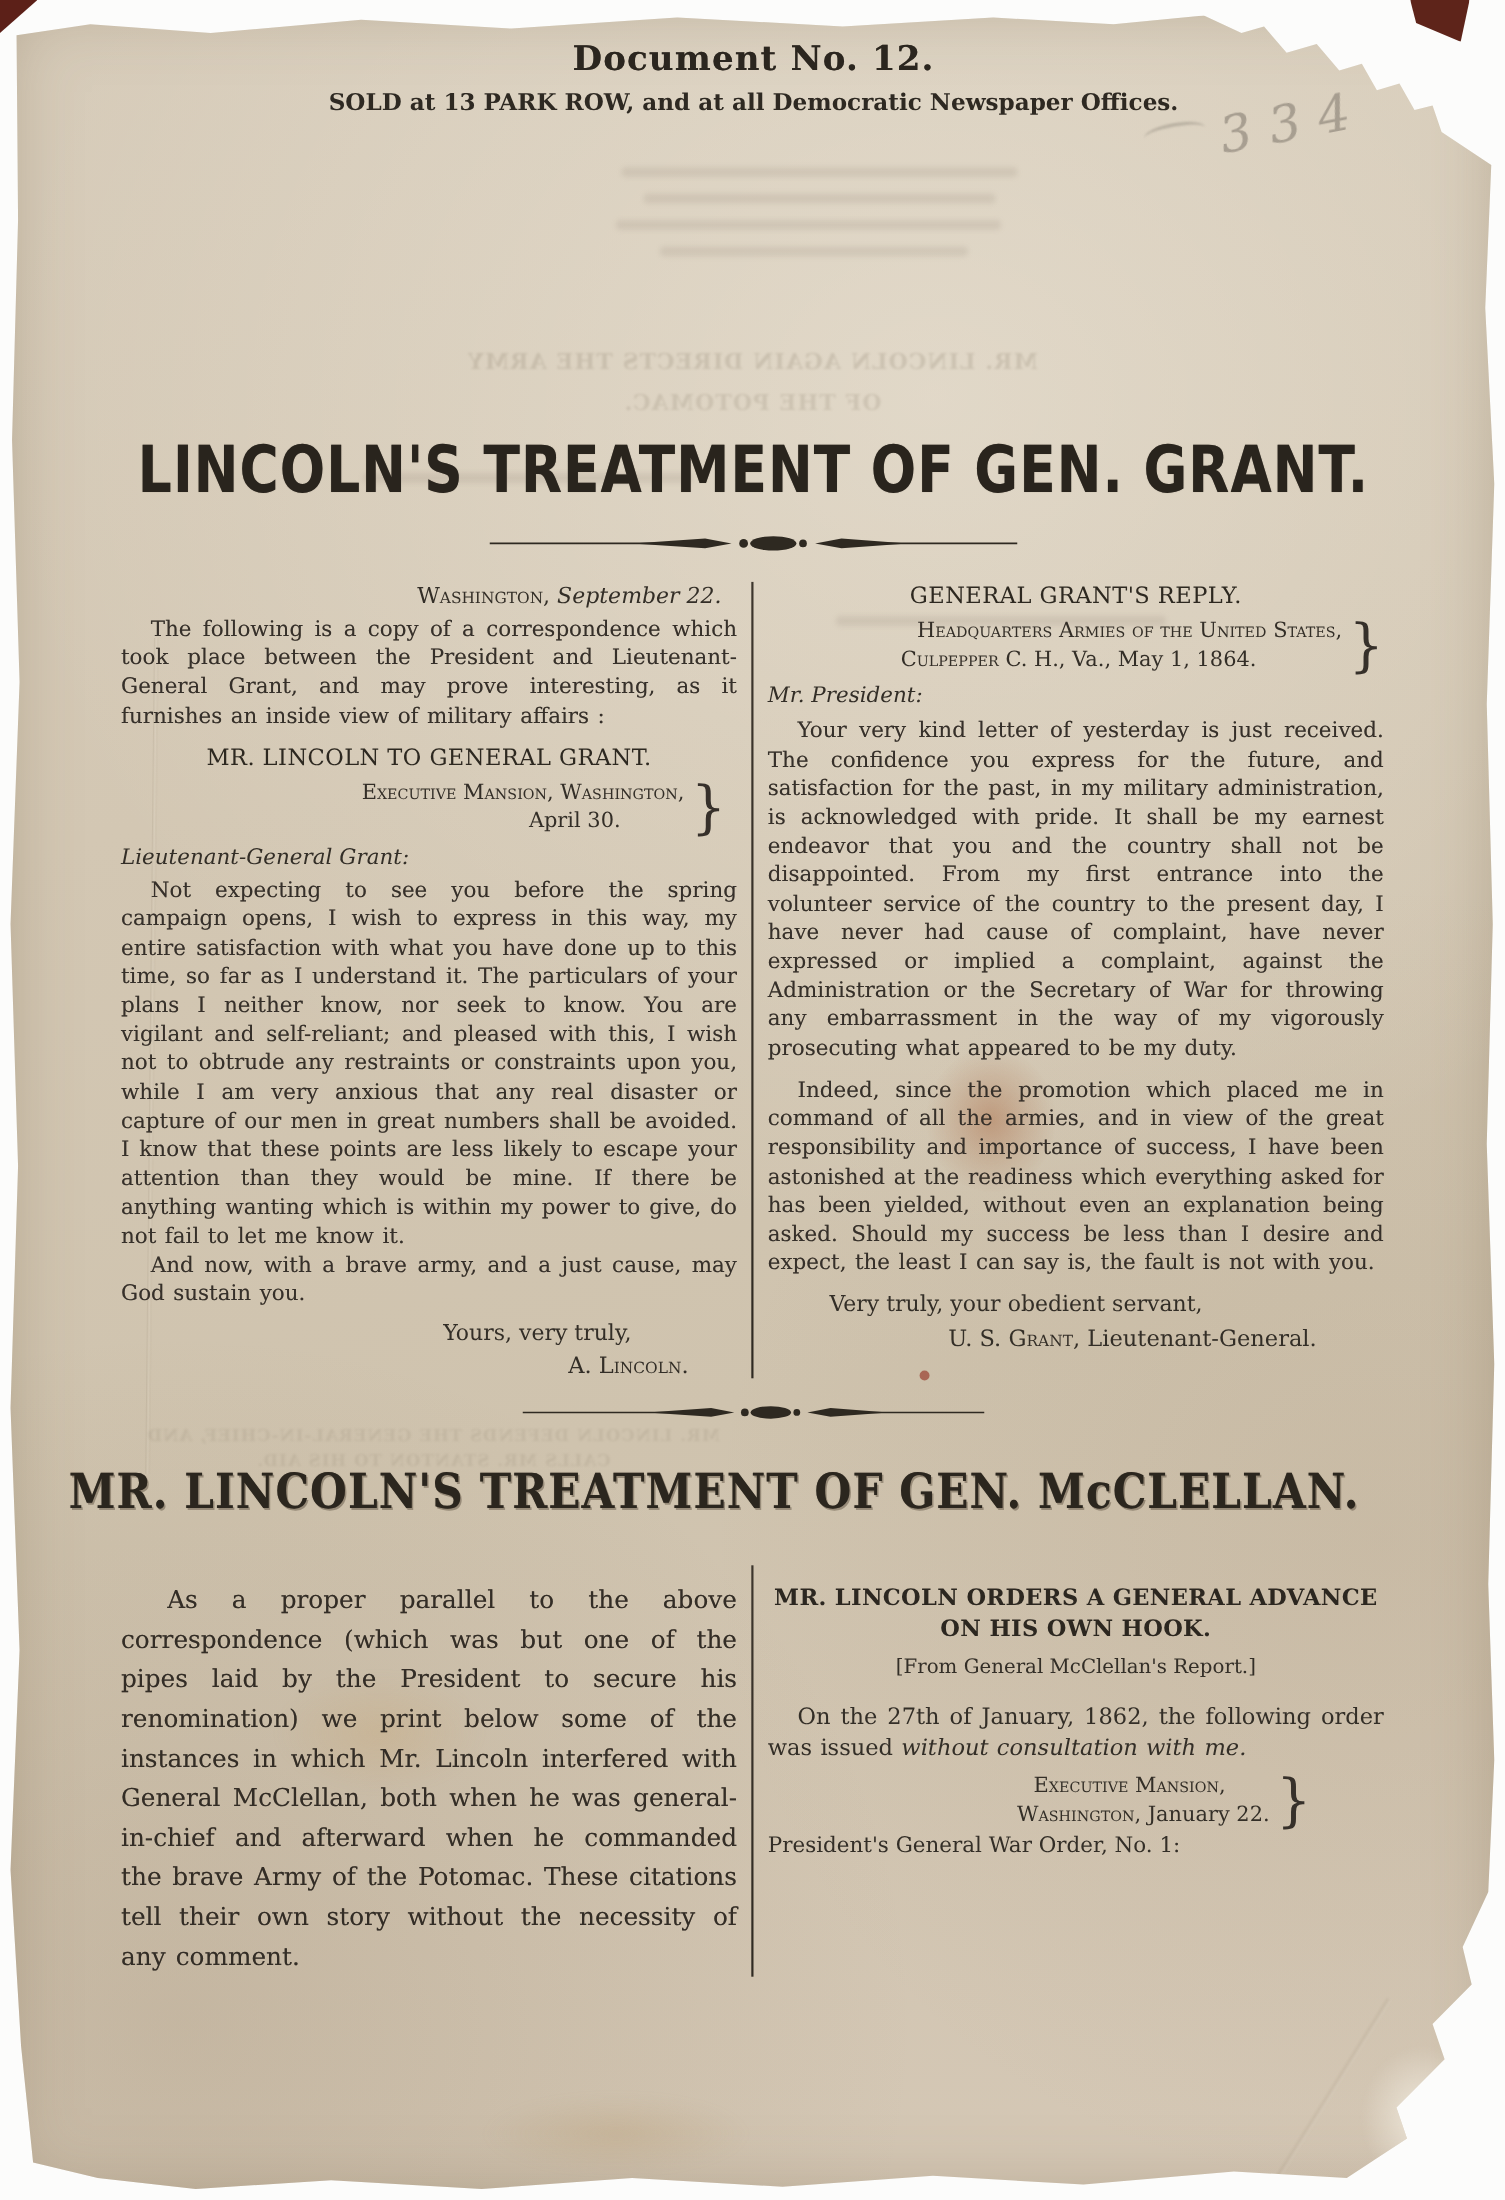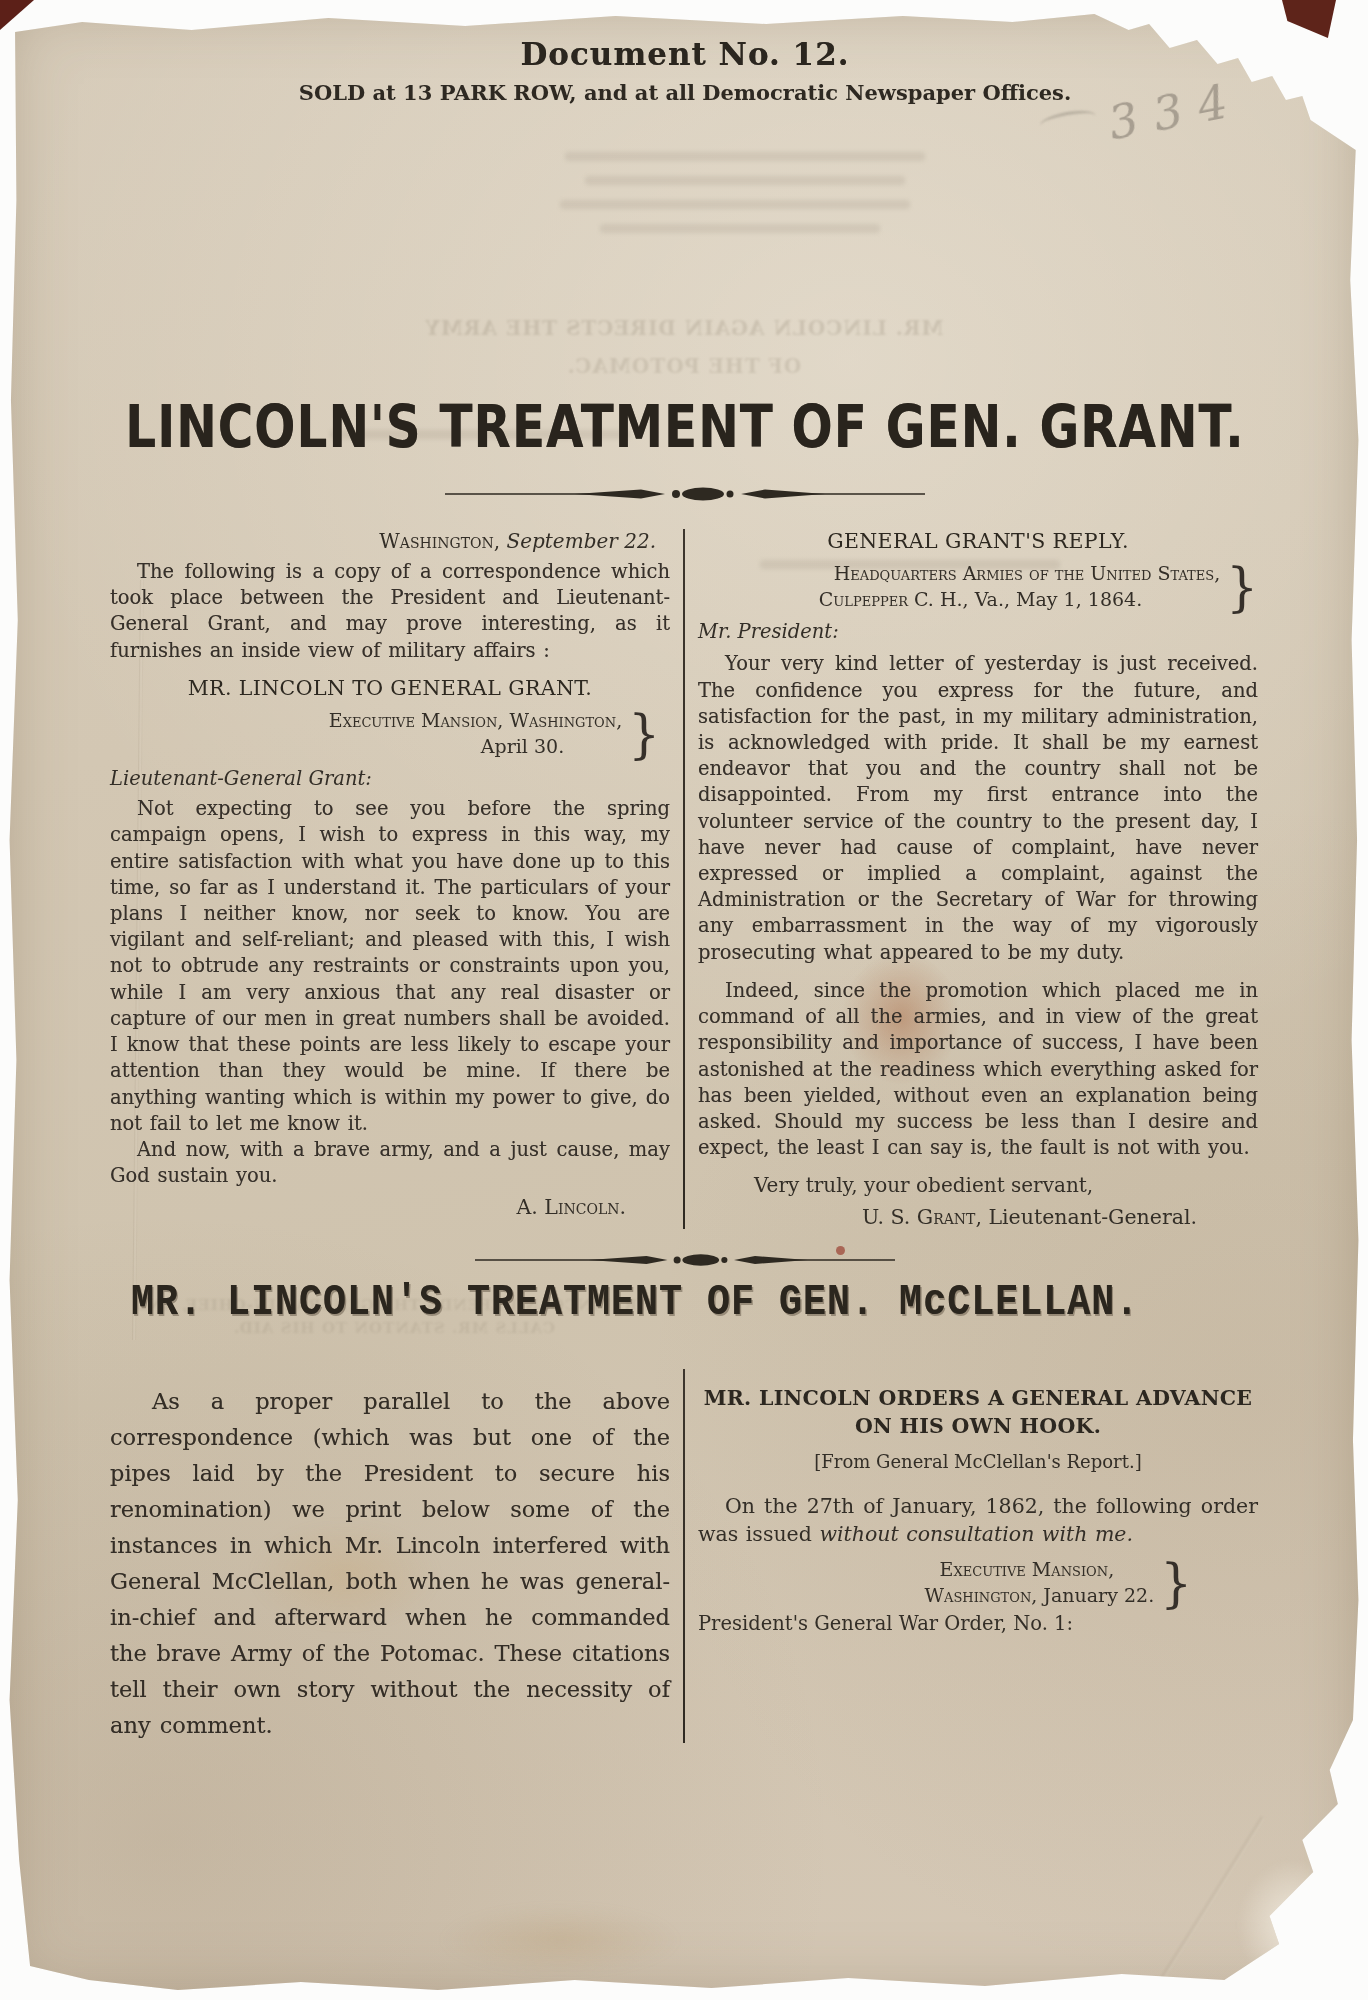--- a/index.html
+++ b/index.html
@@ -93,21 +93,21 @@
   .letterhead .lh-lines{text-align:right;font-size:19px;line-height:1.35;}
   .brace{font-size:50px;font-weight:400;line-height:1;transform:scaleY(1.05);color:#36302a;
     margin-left:6px;}
   .salutation{font-style:italic;font-size:19.5px;margin-top:8px;}
   .mt6{margin-top:6px;} .mt8{margin-top:8px;} .mt12{margin-top:12px;}
   .closing-left{padding-right:96px;text-align:right;font-size:20px;margin-top:10px;}
   .sig-left{padding-right:44px;text-align:right;font-size:20.5px;margin-top:6px;}
   .closing-right{padding-left:56px;font-size:20px;margin-top:12px;}
   .sig-right{padding-left:164px;font-size:20.5px;margin-top:8px;}
 
-  .mc-title{text-align:center;height:66px;display:flex;align-items:center;justify-content:flex-start;font-family:Liberation Mono, monospace;}
+  .mc-title{text-align:center;margin-top:30px;height:66px;display:flex;align-items:center;justify-content:flex-end;}
   .mc-title span{display:inline-block;white-space:nowrap;font-weight:bold;font-size:40px;
     letter-spacing:1px;color:#2b261e;transform:scale(.96,1.1);
     text-shadow:1.4px 1.4px 0 rgba(72,60,46,.4), 0 0 .6px rgba(45,38,30,.5);}
   .cols2{margin-top:34px;}
   .mc-left{font-size:22.5px;line-height:1.60;text-align:justify;word-spacing:2px;text-indent:42px;
     color:#332d26;text-shadow:0 0 .4px rgba(60,50,40,.45);padding-top:14px;}
   .mc-subhead{text-align:center;font-weight:bold;font-size:20.5px;line-height:1.35;letter-spacing:.3px;
     padding-top:16px;color:#2c2720;}
   .mc-source{text-align:center;font-size:18px;margin-top:10px;}
   .mc-intro{font-size:20.5px;line-height:1.4;margin-top:20px;text-indent:27px;text-align:justify;word-spacing:1px;}
@@ -174,20 +174,21 @@
         <div class="letterhead" style="padding-right:10px;">
           <div class="lh-lines">
             <div class="sc">Executive Mansion, Washington,</div>
             <div style="padding-right:58px;">April 30.</div>
           </div>
           <div class="brace">}</div>
         </div>
         <div class="salutation">Lieutenant-General Grant:</div>
         <p class="body-text indent mt6">Not expecting to see you before the spring campaign opens, I wish to express in this way, my entire satisfaction with what you have done up to this time, so far as I understand it.  The particulars of your plans I neither know, nor seek to know.  You are vigilant and self-reliant; and pleased with this, I wish not to obtrude any restraints or constraints upon you, while I am very anxious that any real disaster or capture of our men in great numbers shall be avoided.  I know that these points are less likely to escape your attention than they would be mine. If there be anything wanting which is within my power to give, do not fail to let me know it.</p>
         <p class="body-text indent">And now, with a brave army, and a just cause, may God sustain you.</p>
+        <div class="closing-left">Yours, very truly,</div>
         <div class="sig-left sc">A. Lincoln.</div>
       </div>
 
       <div class="col-rule"></div>
 
       <div class="col">
         <div class="subhead" style="margin-top:0;">GENERAL GRANT'S REPLY.</div>
         <div class="letterhead" style="padding-right:0;">
           <div class="lh-lines">
             <div class="sc">Headquarters Armies of the United States,</div>

